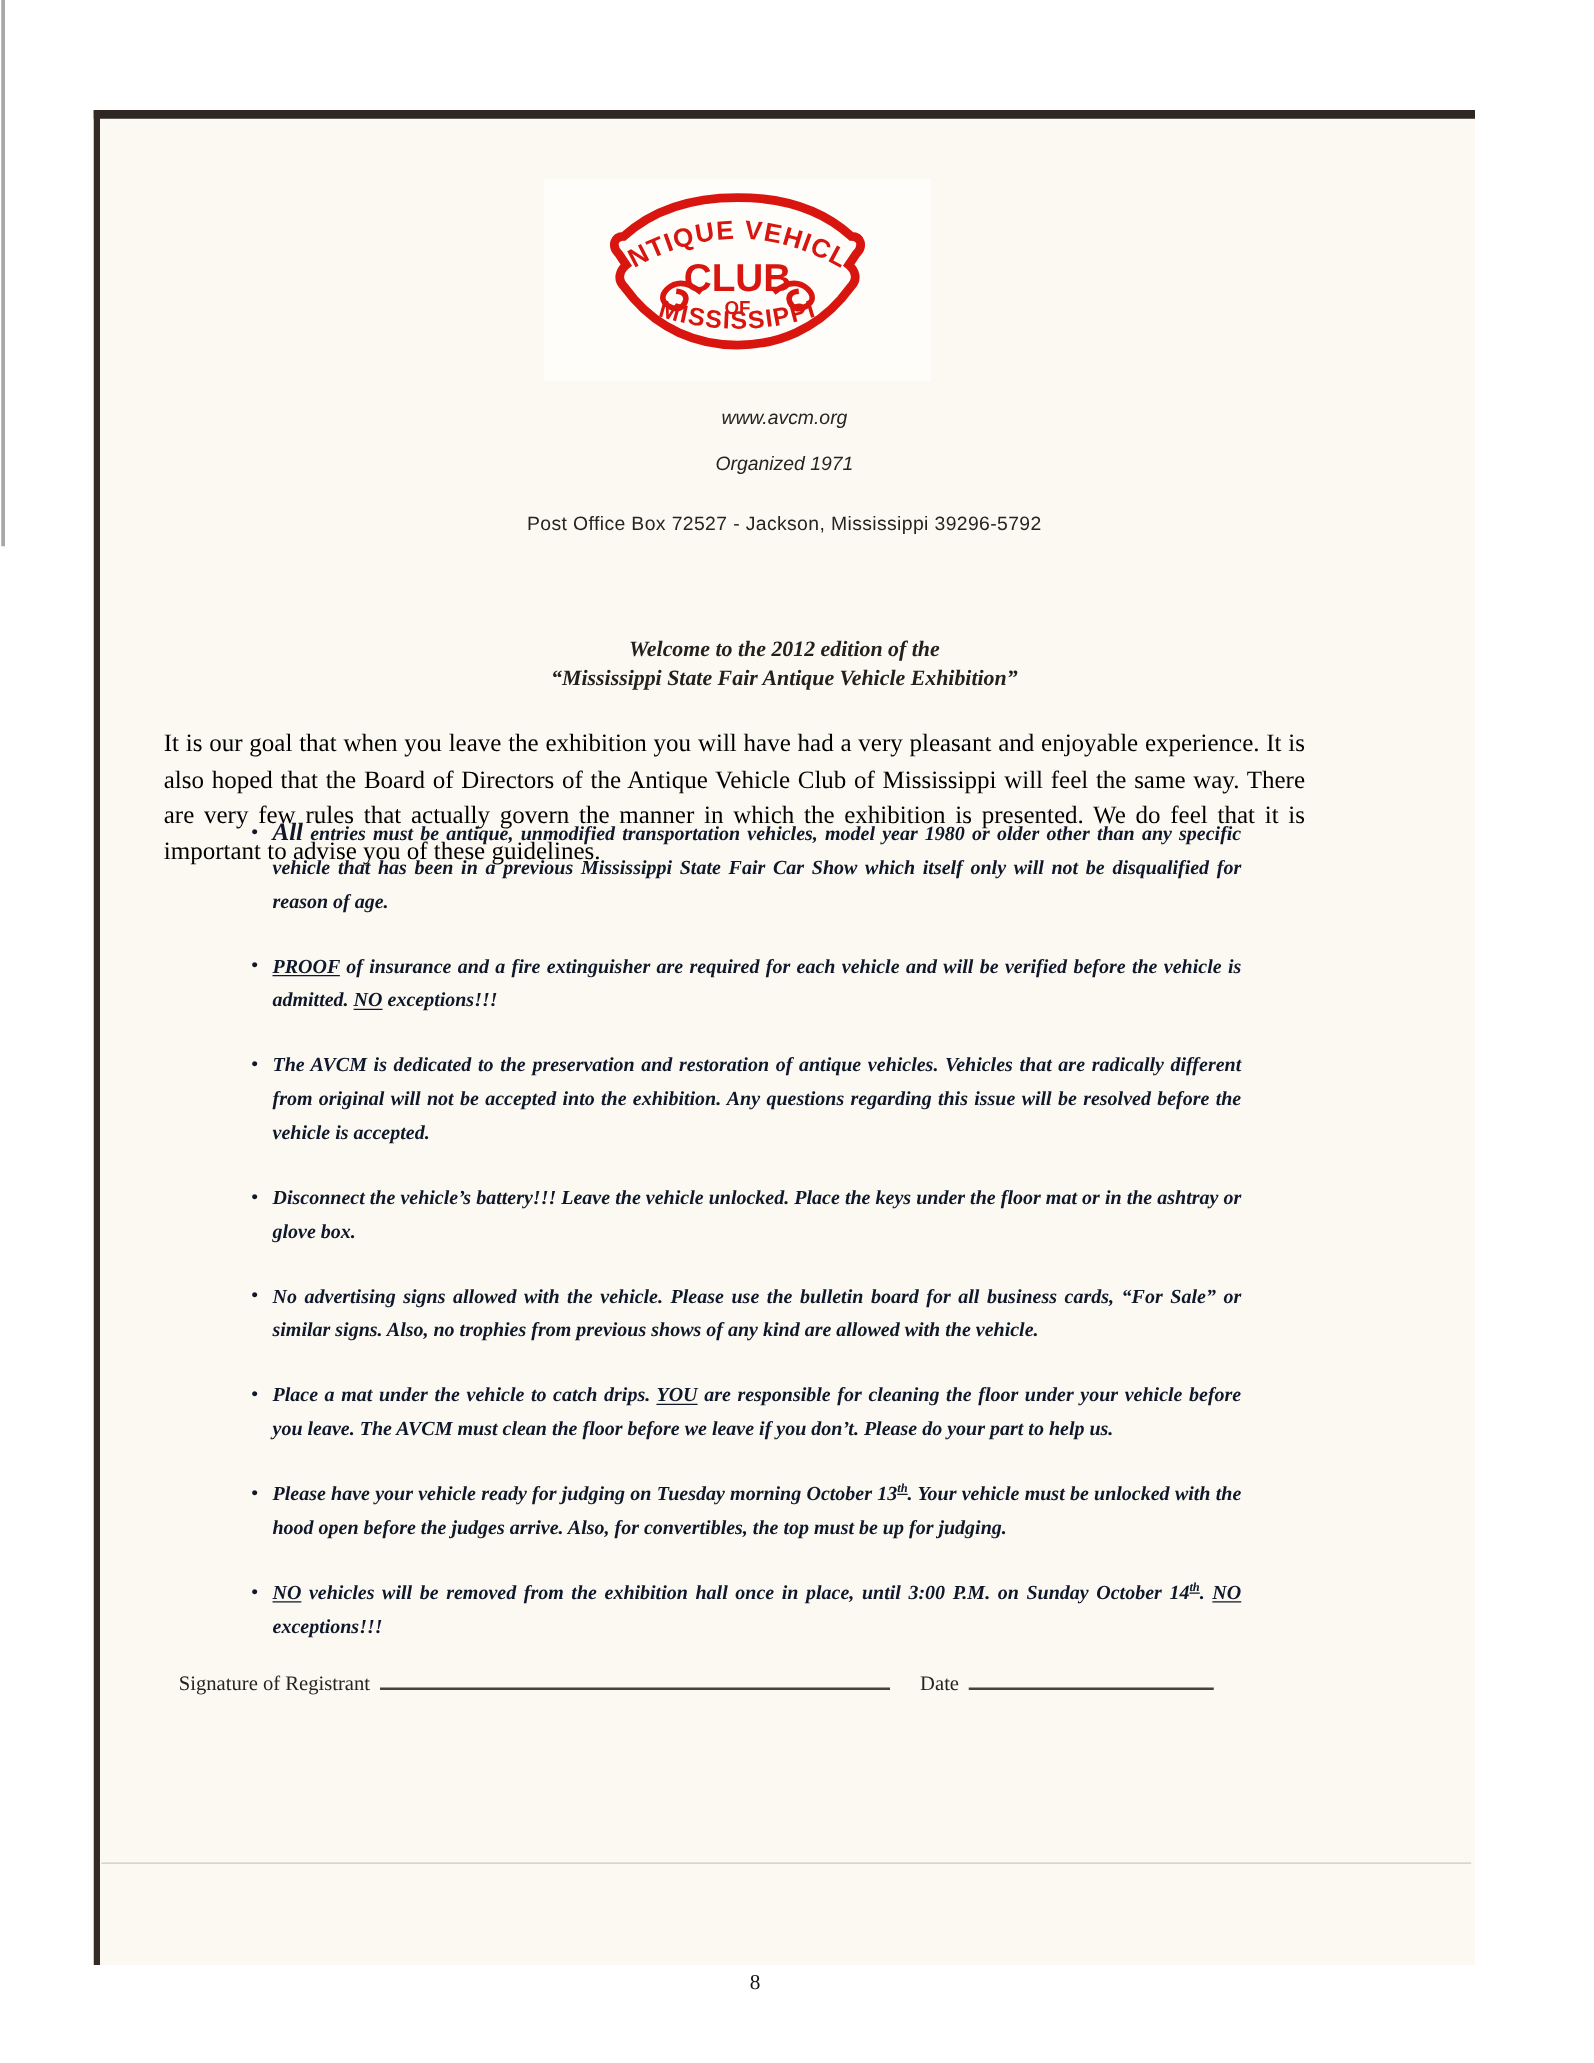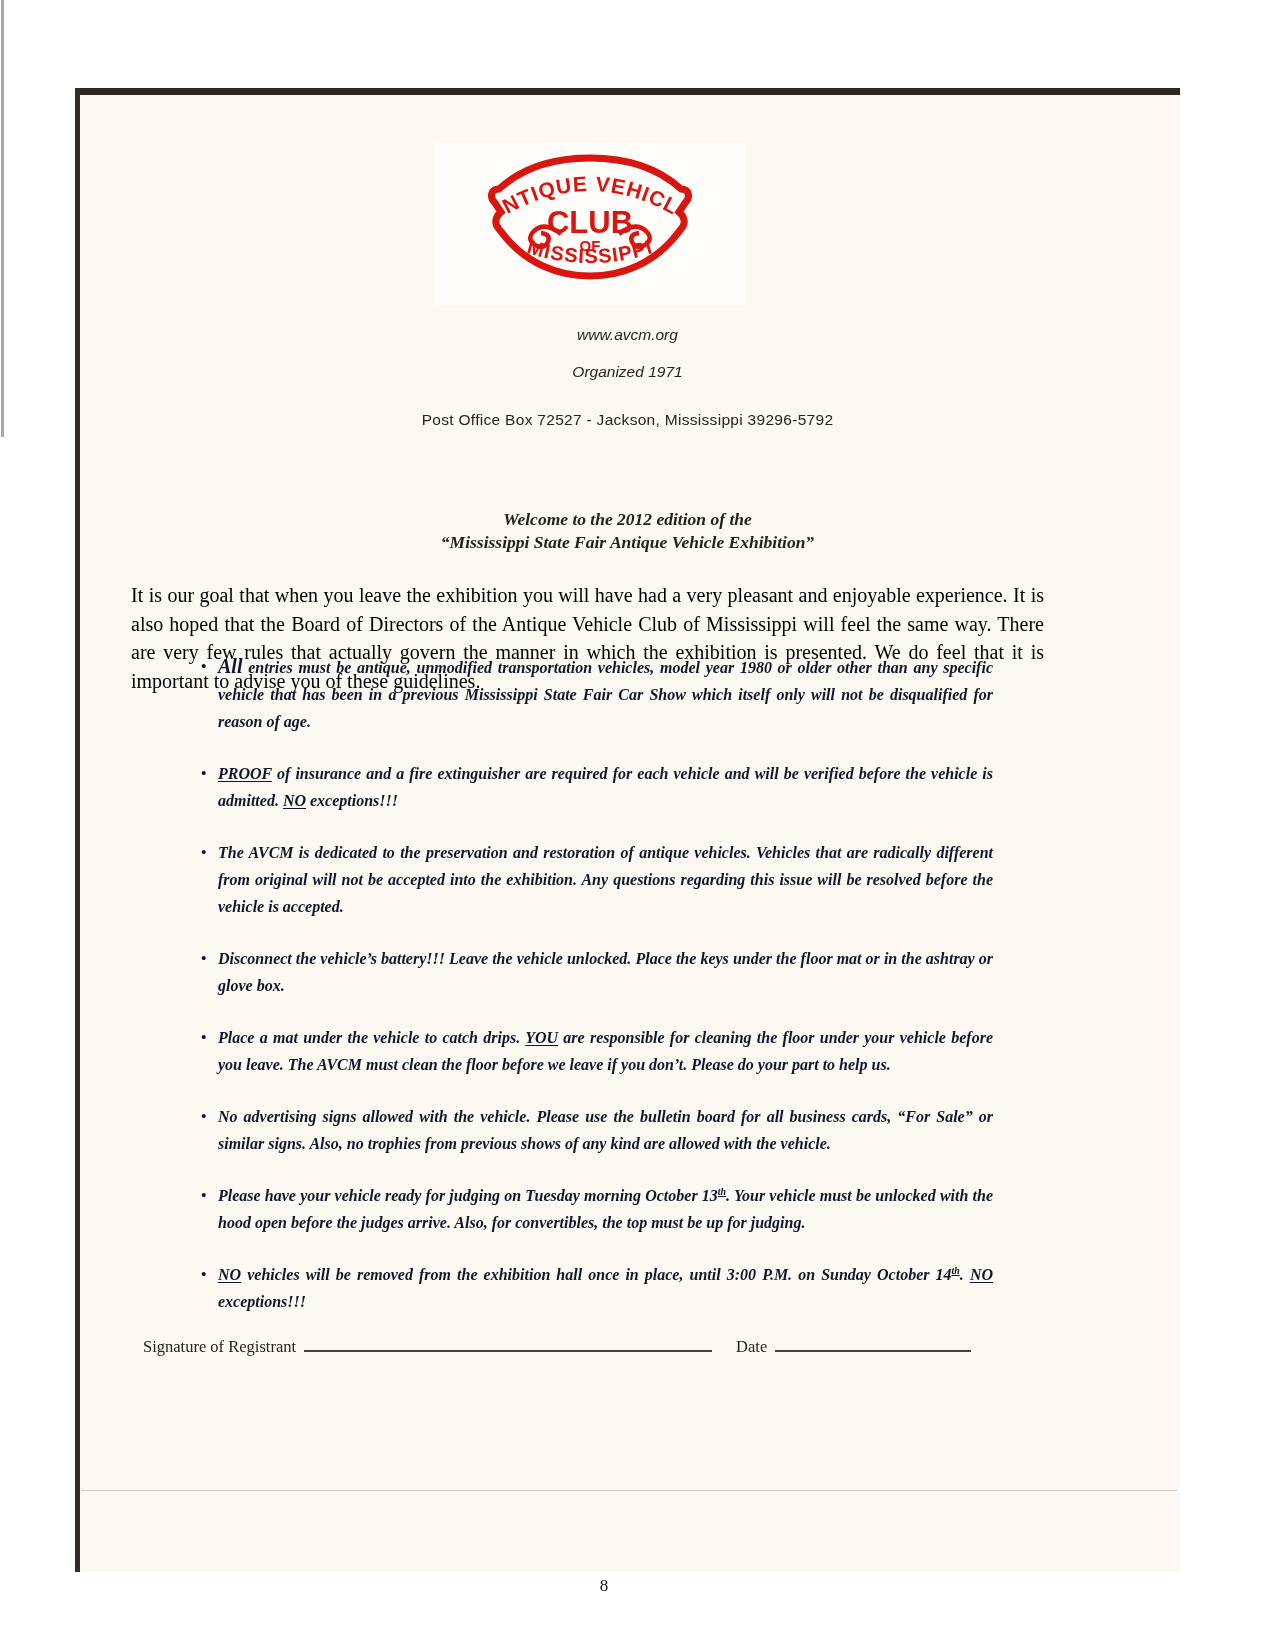--- a/index.html
+++ b/index.html
@@ -71,22 +71,22 @@
     <div>“Mississippi State Fair Antique Vehicle Exhibition”</div>
   </div>
 
   <p class="intro">It is our goal that when you leave the exhibition you will have had a very pleasant and enjoyable experience. It is also hoped that the Board of Directors of the Antique Vehicle Club of Mississippi will feel the same way. There are very few rules that actually govern the manner in which the exhibition is presented. We do feel that it is important to advise you of these guidelines.</p>
 
   <ul class="rules">
       <li><span class="lead">All</span><span> entries must be antique, unmodified transportation vehicles, model year 1980 or older other than any specific vehicle that has been in a previous Mississippi State Fair Car Show which itself only will not be disqualified for reason of age.</span></li>
       <li><span class="u">PROOF</span><span> of insurance and a fire extinguisher are required for each vehicle and will be verified before the vehicle is admitted. </span><span class="u">NO</span><span> exceptions!!!</span></li>
       <li><span>The AVCM is dedicated to the preservation and restoration of antique vehicles. Vehicles that are radically different from original will not be accepted into the exhibition. Any questions regarding this issue will be resolved before the vehicle is accepted.</span></li>
       <li><span>Disconnect the vehicle’s battery!!!  Leave the vehicle unlocked. Place the keys under the floor mat or in the ashtray or glove box.</span></li>
+      <li><span>No advertising signs allowed with the vehicle. Please use the bulletin board for all business cards, “For Sale” or similar signs. Also, no trophies from previous shows of any kind are allowed with the vehicle.</span></li>
       <li><span>Place a mat under the vehicle to catch drips. </span><span class="u">YOU</span><span> are responsible for cleaning the floor under your vehicle before you leave. The AVCM must clean the floor before we leave if you don’t. Please do your part to help us.</span></li>
-      <li><span>No advertising signs allowed with the vehicle. Please use the bulletin board for all business cards, “For Sale” or similar signs. Also, no trophies from previous shows of any kind are allowed with the vehicle.</span></li>
       <li><span>Please have your vehicle ready for judging on Tuesday morning October 13</span><span class="sup">th</span><span>. Your vehicle must be unlocked with the hood open before the judges arrive. Also, for convertibles, the top must be up for judging.</span></li>
       <li><span class="u">NO</span><span> vehicles will be removed from the exhibition hall once in place, until 3:00 P.M. on Sunday October 14</span><span class="sup">th</span><span>. </span><span class="u">NO</span><span> exceptions!!!</span></li>
     </ul>
 
   <div class="sig-row">
     <span>Signature of Registrant</span><span class="sig-line"></span><span class="date-label">Date</span><span class="date-line"></span>
   </div>
 
   <div class="faint-rule"></div>
 </div>

